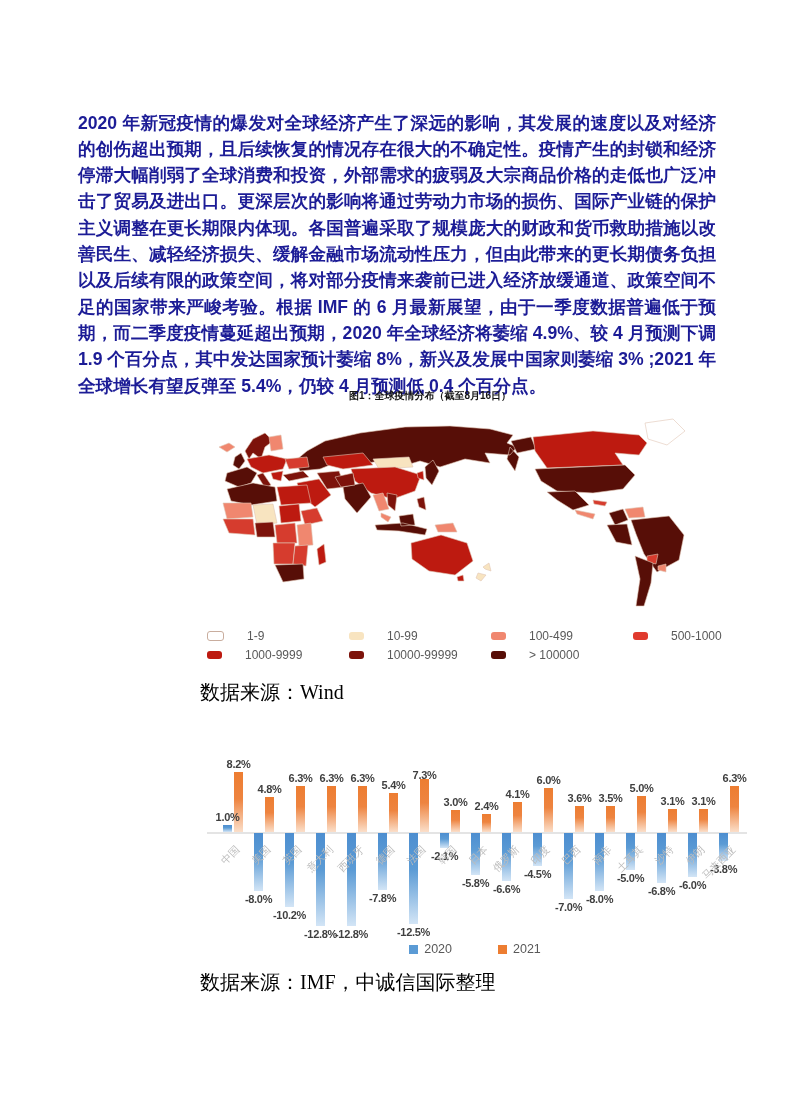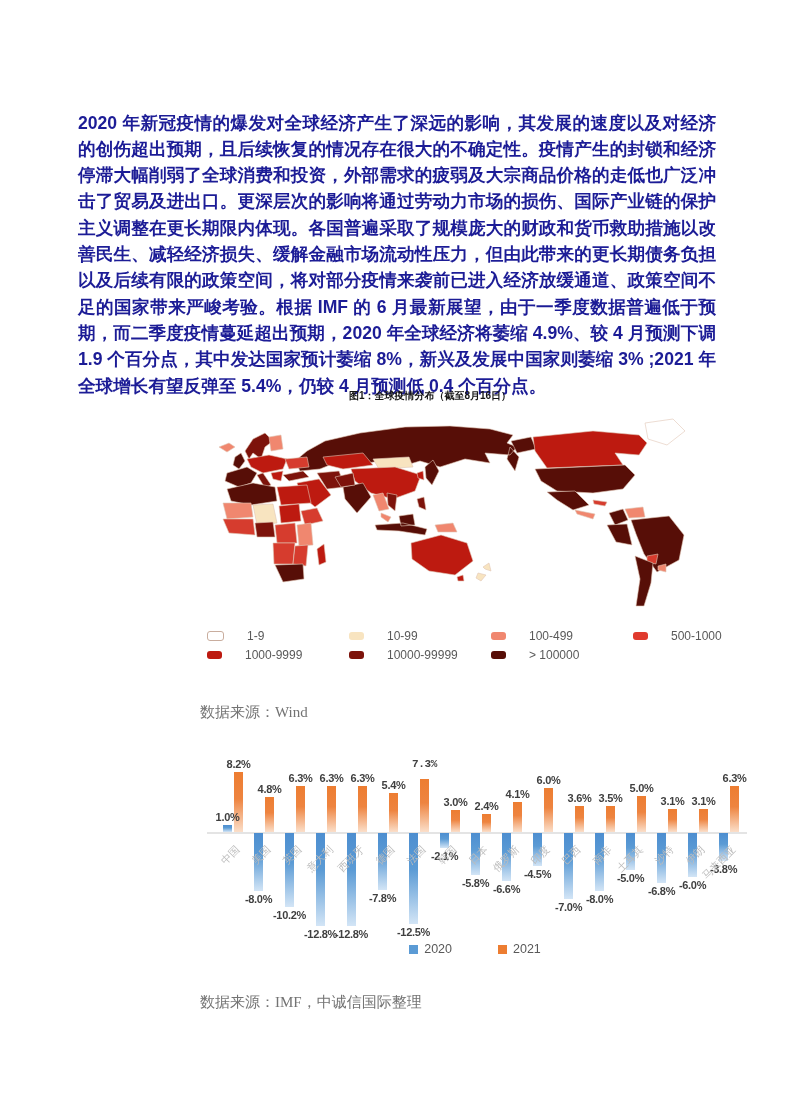--- a/index.html
+++ b/index.html
@@ -10,21 +10,21 @@
   .fig-title{position:absolute;left:130px;width:600px;text-align:center;font-size:10px;
              font-weight:bold;color:#141414;}
   #fig1-title{top:389px;} #fig2-title{top:717px;}
   .map-svg{position:absolute;left:195px;top:413px;}
   .map-legend{position:absolute;left:207px;top:629px;width:520px;display:grid;
               grid-template-columns:142px 142px 142px 94px;row-gap:5px;
               font-size:12px;color:#595959;}
   .map-legend .item{display:flex;align-items:center;gap:23px;}
   .swatch{width:15px;height:8px;border-radius:3px;flex:none;}
   .source{position:absolute;left:200px;font-family:"Liberation Serif","DejaVu Serif",serif;
-          font-size:15px;color:#737373;margin-top:24px;}
+          font-size:20px;color:#000000;}
   #source1{top:679px;} #source2{top:969px;}
   .chart{position:absolute;left:195px;top:750px;width:560px;height:192px;}
   .axis{position:absolute;left:12px;right:6px;top:82px;height:2px;background:#e4e4e4;}
   .bar{position:absolute;}
   .bar-2021{background:linear-gradient(to bottom,#ed7d31 0%,#ee8440 45%,#fbdfca 100%);}
   .bar-2020{background:linear-gradient(to bottom,#4d8ed0 0%,#5b9bd5 40%,#d3e5f6 100%);}
   .val{position:absolute;width:46px;text-align:center;font-size:11px;font-weight:700;
        color:#3f3f3f;letter-spacing:-0.3px;white-space:nowrap;}
   .cat{position:absolute;white-space:nowrap;font-size:10.5px;color:#bcbcbc;
        transform:rotate(-45deg);transform-origin:100% 50%;}
@@ -165,21 +165,21 @@
       <div class="val" style="left: 144.5px; top: 22.01px;">6.3%</div>
       <span class="cat" style="right: 393px; top: 91px;">西班牙</span>
       <div class="bar bar-2020" style="left: 183px; width: 9px; height: 56.94px; top: 83px;"></div>
       <div class="bar bar-2021" style="left: 194px; width: 9px; height: 39.42px; top: 42.58px;"></div>
       <div class="val" style="left: 164.5px; top: 141.94px;">-7.8%</div>
       <div class="val" style="left: 175.5px; top: 28.58px;">5.4%</div>
       <span class="cat" style="right: 362px; top: 91px;">德国</span>
       <div class="bar bar-2020" style="left: 214px; width: 9px; height: 91.25px; top: 83px;"></div>
       <div class="bar bar-2021" style="left: 225px; width: 9px; height: 53.29px; top: 28.71px;"></div>
       <div class="val" style="left: 195.5px; top: 176.25px;">-12.5%</div>
-      <div class="val" style="left: 206.5px; top: 8px; font-family: Liberation Mono, monospace;">7.3%</div>
+      <div class="val" style="left: 206.5px; top: 19px;">7.3%</div>
       <span class="cat" style="right: 331px; top: 91px;">法国</span>
       <div class="bar bar-2020" style="left: 245px; width: 9px; height: 15.33px; top: 83px;"></div>
       <div class="bar bar-2021" style="left: 256px; width: 9px; height: 21.9px; top: 60.1px;"></div>
       <div class="val" style="left: 226.5px; top: 100.33px;">-2.1%</div>
       <div class="val" style="left: 237.5px; top: 46.1px;">3.0%</div>
       <span class="cat" style="right: 300px; top: 91px;">韩国</span>
       <div class="bar bar-2020" style="left: 276px; width: 9px; height: 42.34px; top: 83px;"></div>
       <div class="bar bar-2021" style="left: 287px; width: 9px; height: 17.52px; top: 64.48px;"></div>
       <div class="val" style="left: 257.5px; top: 127.34px;">-5.8%</div>
       <div class="val" style="left: 268.5px; top: 50.48px;">2.4%</div>

